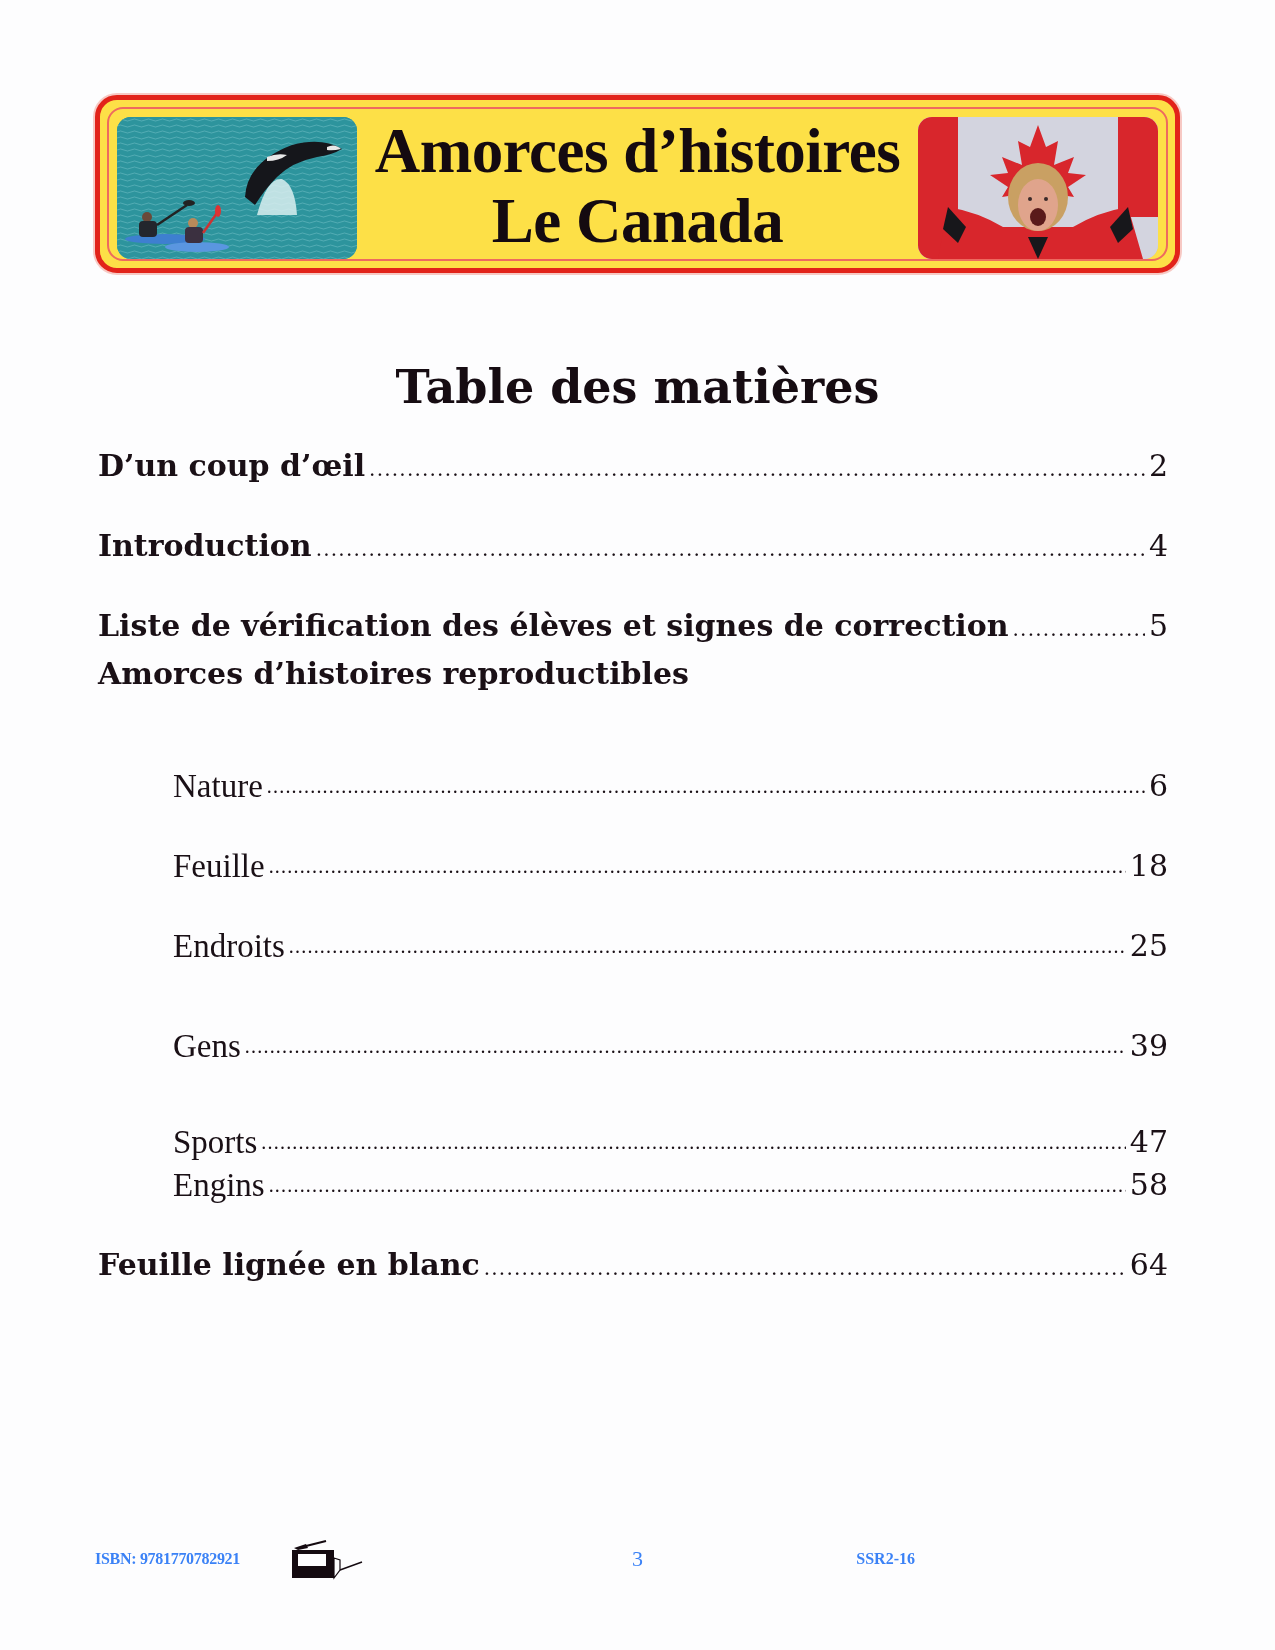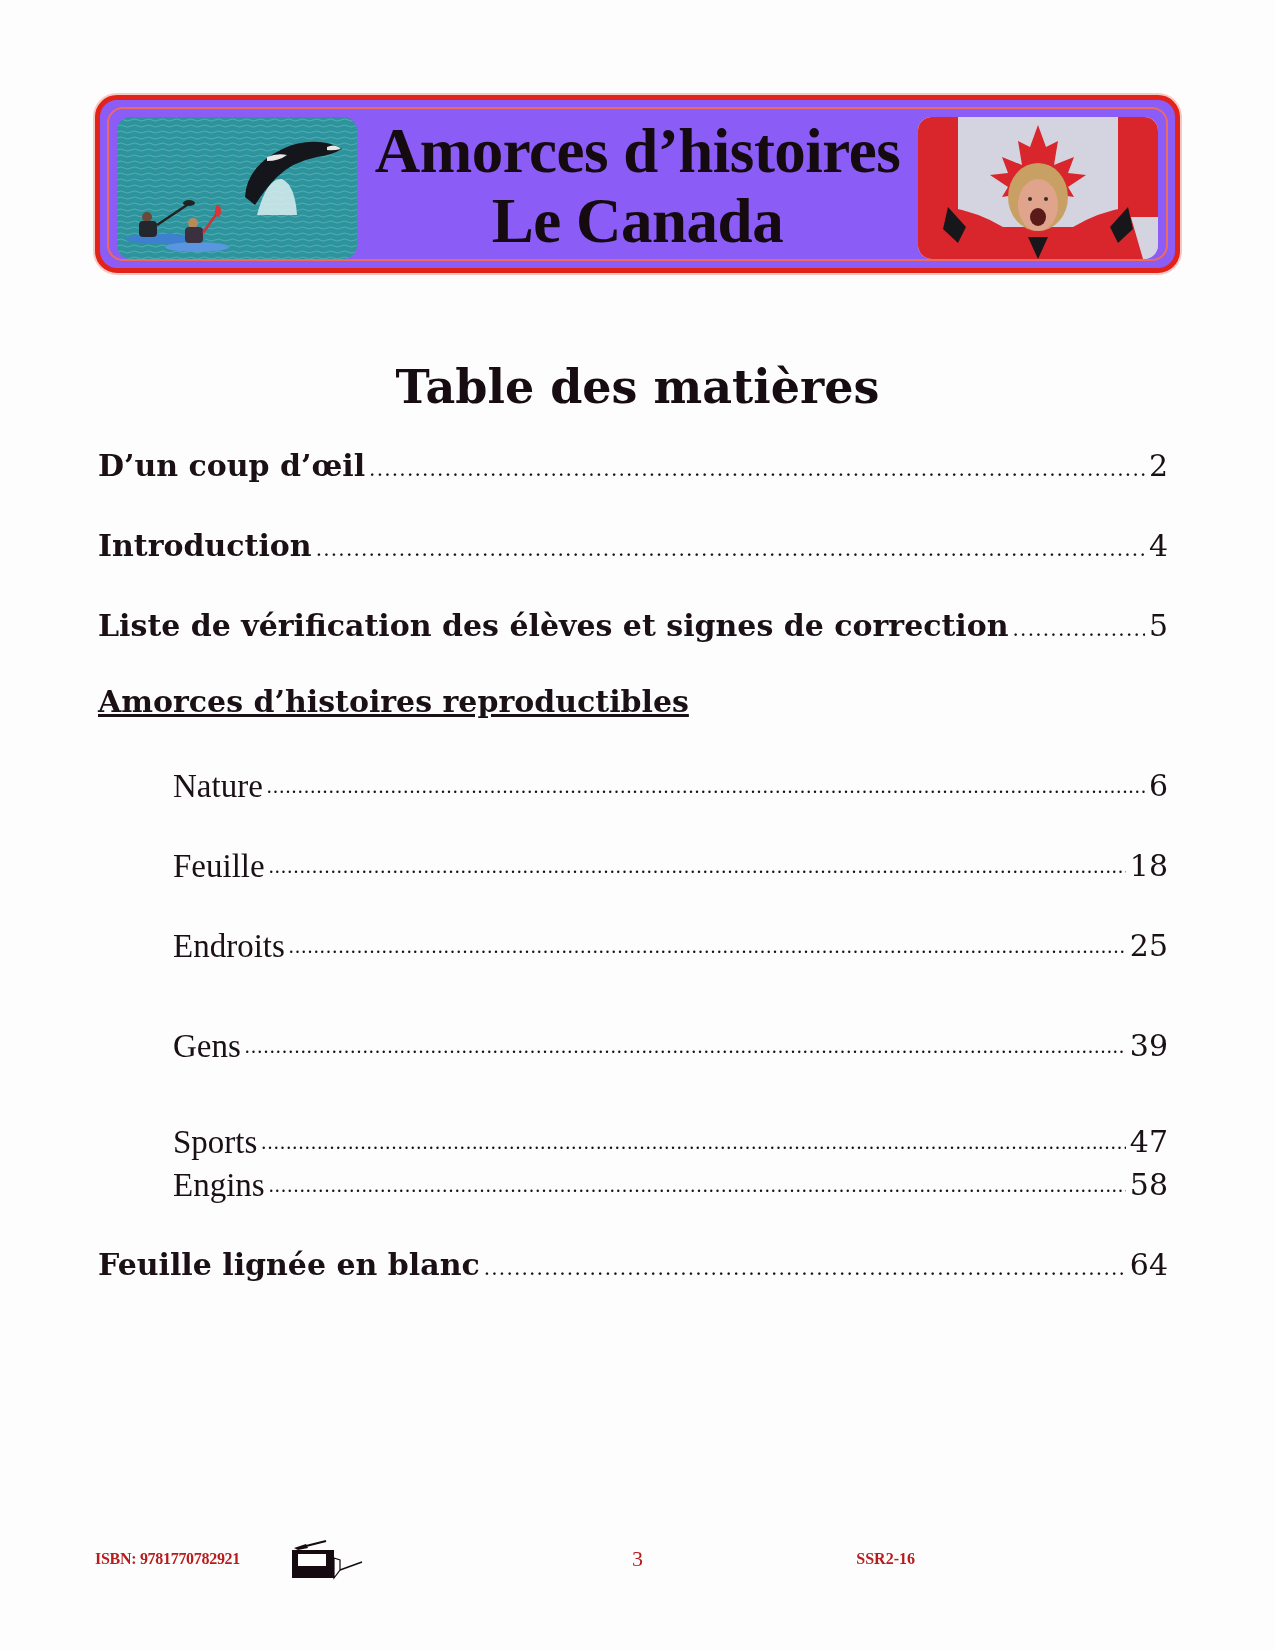--- a/index.html
+++ b/index.html
@@ -18,21 +18,21 @@
     
     .banner {
       position: absolute;
       left: 95px;
       top: 95px;
       width: 1085px;
       height: 178px;
       border: 5px solid #e2231a;
       border-radius: 22px;
       box-sizing: border-box;
-      background: #8b5cf6;
+      background: #fde047;
       box-shadow: 0 0 0 2px #f7c9c4;
     }
     .banner-inner {
       position: absolute;
       left: 7px; top: 7px; right: 7px; bottom: 7px;
       border: 2px solid #ee6a5f;
       border-radius: 16px;
       box-sizing: border-box;
     }
     .photo {
@@ -124,21 +124,21 @@
     
     .footer {
       position: absolute;
       left: 0;
       top: 1540px;
       width: 1011px;
       height: 40px;
       font-family: "Liberation Serif", "DejaVu Serif", serif;
       font-weight: bold;
       font-size: 16px;
-      color: #b91c1c;
+      color: #3b82f6;
     }
     .footer .isbn {
       position: absolute;
       left: 95px;
       top: 10px;
       letter-spacing: -0.3px;
     }
     .footer .copier-icon {
       position: absolute;
       left: 290px;
@@ -239,21 +239,21 @@
   <span class="leader"></span>
   <span class="page">4</span>
 </div>
 
 <div class="toc-row main" style="top:604px;">
   <span class="label">Liste de vérification des élèves et signes de correction</span>
   <span class="leader"></span>
   <span class="page">5</span>
 </div>
 
-<div class="toc-row main" style="top:680px;text-decoration:underline;">
+<div class="toc-row main" style="top:652px;">
   <span class="label">Amorces d’histoires reproductibles</span>
 </div>
 
 <div class="toc-row sub" style="top:764px;">
   <span class="label">Nature</span>
   <span class="leader"></span>
   <span class="page">6</span>
 </div>
 
 <div class="toc-row sub" style="top:844px;">

